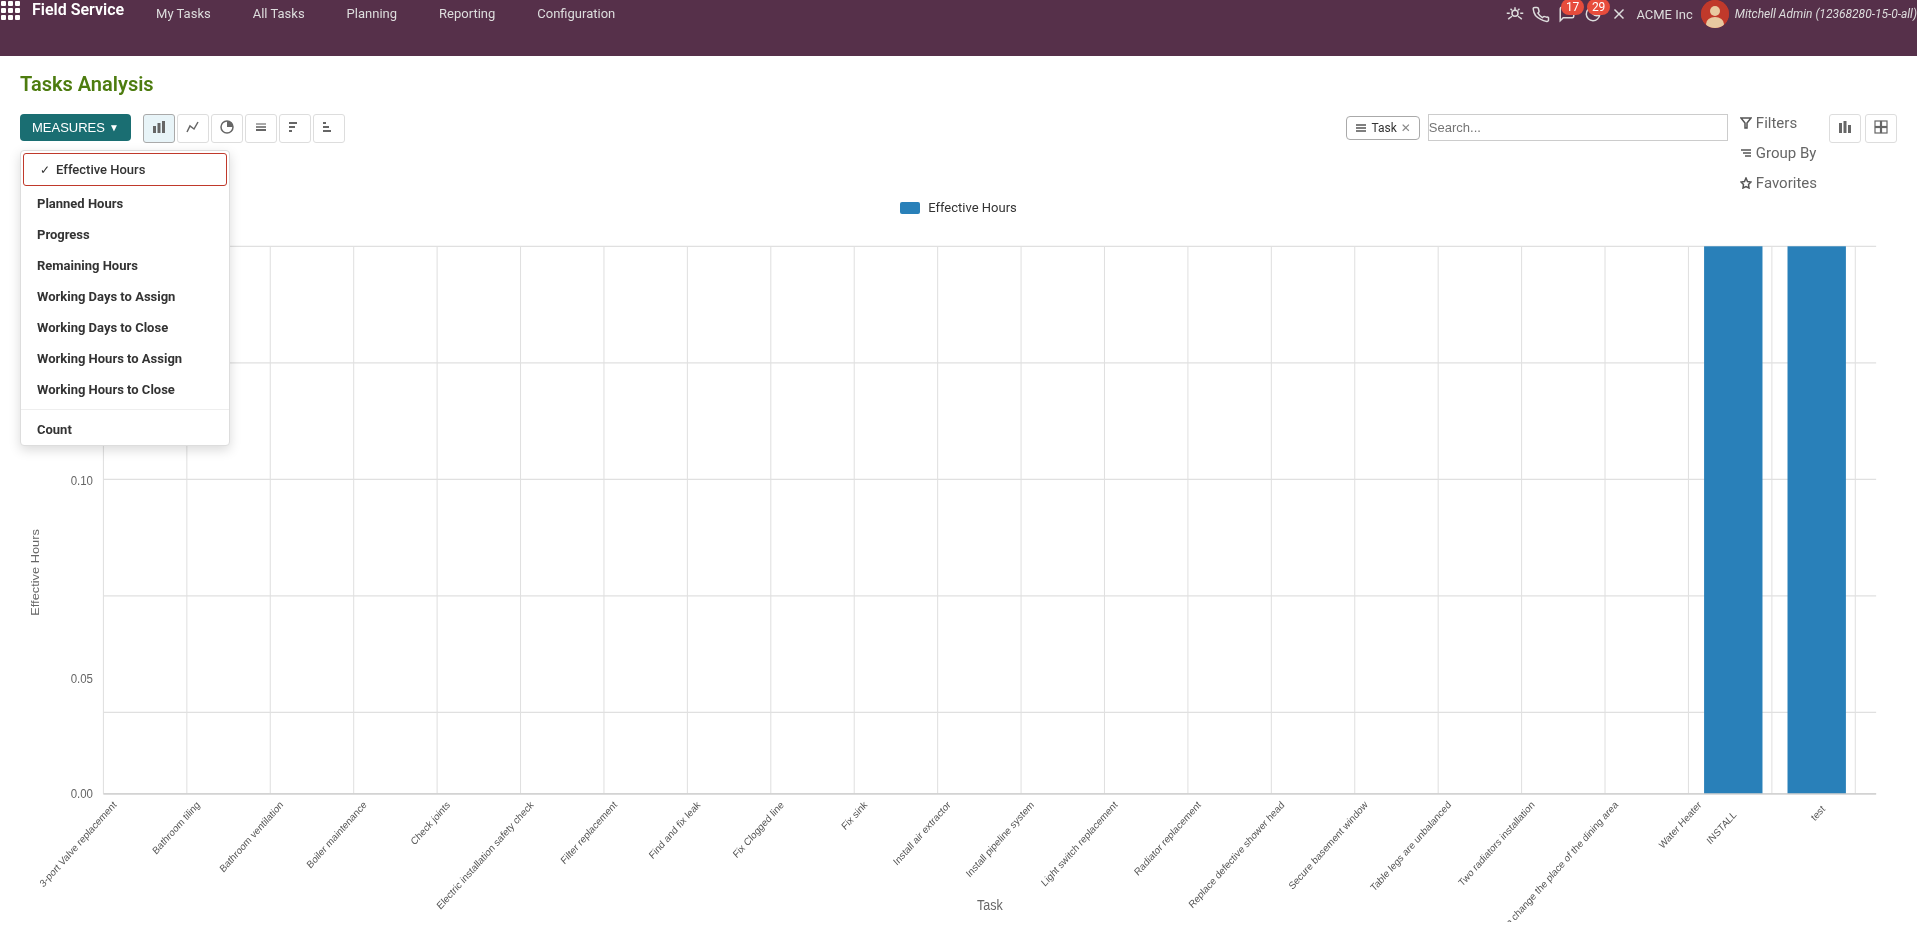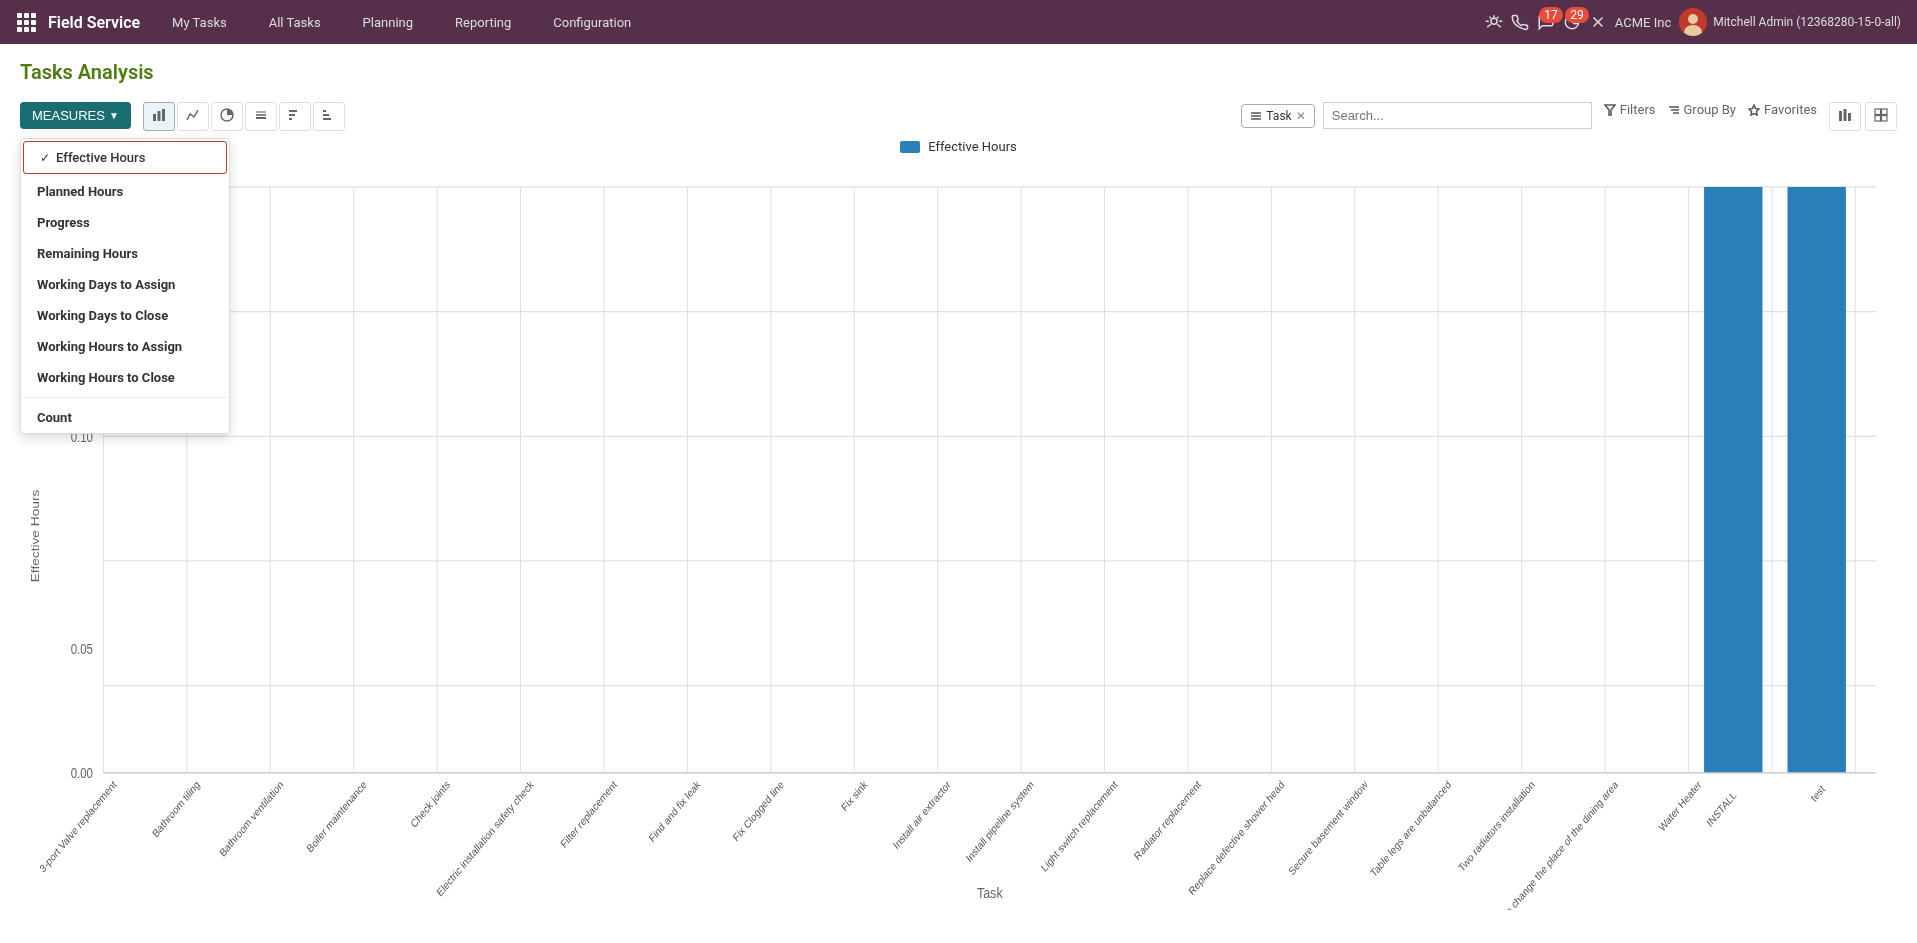--- a/index.html
+++ b/index.html
@@ -2,35 +2,35 @@
 <html><head>
   <meta charset="utf-8">
   <style>
     * { box-sizing: border-box; margin: 0; padding: 0; }
     body { font-family: -apple-system, BlinkMacSystemFont, 'Segoe UI', Roboto, sans-serif; font-size: 13px; background: #fff; color: #333; overflow: hidden; }
 
     
     .top-nav {
       background: #56304a;
       color: #fff;
-      height: 44px;
+      height: 56px;
       display: flex;
-      align-items: center;
-      padding: 0 16px;
+      align-items: flex-start;
+      padding: 0 0;
       gap: 4px;
     }
     .top-nav .app-icon { margin-right: 8px; cursor: pointer; display: flex; align-items: center; }
     .top-nav .app-title { font-size: 16px; font-weight: 600; margin-right: 16px; white-space: nowrap; }
     .top-nav .nav-links { display: flex; gap: 18px; flex: 1; }
     .top-nav .nav-link { color: #ddd; padding: 6px 12px; cursor: pointer; border-radius: 4px; font-size: 13px; }
     .top-nav .nav-actions { display: flex; align-items: center; gap: 8px; margin-left: auto; }
     .top-nav .nav-icon { color: #ddd; cursor: pointer; font-size: 16px; position: relative; display: flex; align-items: center; }
     .badge { background: #e74c3c; color: #fff; border-radius: 10px; font-size: 12px; padding: 1px 5px; position: absolute; top: -6px; right: -8px; min-width: 16px; text-align: center; }
     .nav-company { color: #ddd; font-size: 13px; cursor: pointer; }
-    .nav-user { display: flex; align-items: center; gap: 6px; color: #ddd; cursor: pointer; }
+    .nav-user { display: flex; align-items: center; gap: 6px; color: #ddd; cursor: pointer; font-style: italic; }
     .avatar { width: 28px; height: 28px; border-radius: 50%; background: #c0392b; display: flex; align-items: center; justify-content: center; color: #fff; font-size: 11px; overflow: hidden; }
 
     
     .page-content { padding: 16px 20px; height: calc(100vh - 44px); overflow: hidden; display: flex; flex-direction: column; }
     .page-title { font-size: 20px; font-weight: 600; color: #4d7c0f; margin-bottom: 18px; }
     .measures-btn {
       background: #1a6e72;
       color: #fff;
       border: none;
       border-radius: 4px;
@@ -42,22 +42,22 @@
       gap: 4px;
     }
     .measures-btn .caret { font-size: 10px; }
     .chart-type-btns { display: flex; gap: 2px; }
     .chart-btn { background: none; border: 1px solid #ddd; padding: 5px 8px; cursor: pointer; font-size: 14px; color: #666; border-radius: 3px; }
     .chart-btn.active { background: #e8f4f8; border-color: #aaa; }
     .spacer { flex: 1; }
     .filter-bar { display: flex; align-items: center; gap: 8px; }
     .filter-tag { background: #fff; border: 1px solid #aaa; border-radius: 4px; padding: 4px 8px; display: flex; align-items: center; gap: 4px; font-size: 12px; }
     .filter-tag .remove { cursor: pointer; color: #888; }
-    .search-box { border: 1px solid #ccc; border-radius: 0; padding: 5px 8px; font-size: 13px; width: 269px; }
-    .filter-actions { display: flex; gap: 12px; color: #666; cursor: pointer; font-size: 13px; }
+    .search-box { border: 1px solid #ccc; border-radius: 0; padding: 5px 0; font-size: 13px; width: 300px; }
+    .filter-actions { display: flex; gap: 12px; color: #666; cursor: pointer; font-size: 15px; flex-direction: column; }
     .filter-actions span { display: flex; align-items: center; gap: 4px; }
 
     
     .view-toggle { display: flex; gap: 4px; }
     .view-btn { background: none; border: 1px solid #ddd; padding: 5px 8px; cursor: pointer; font-size: 14px; color: #666; border-radius: 3px; }
 
     
     .dropdown-container { position: relative; }
     .dropdown-menu {
       position: absolute;

